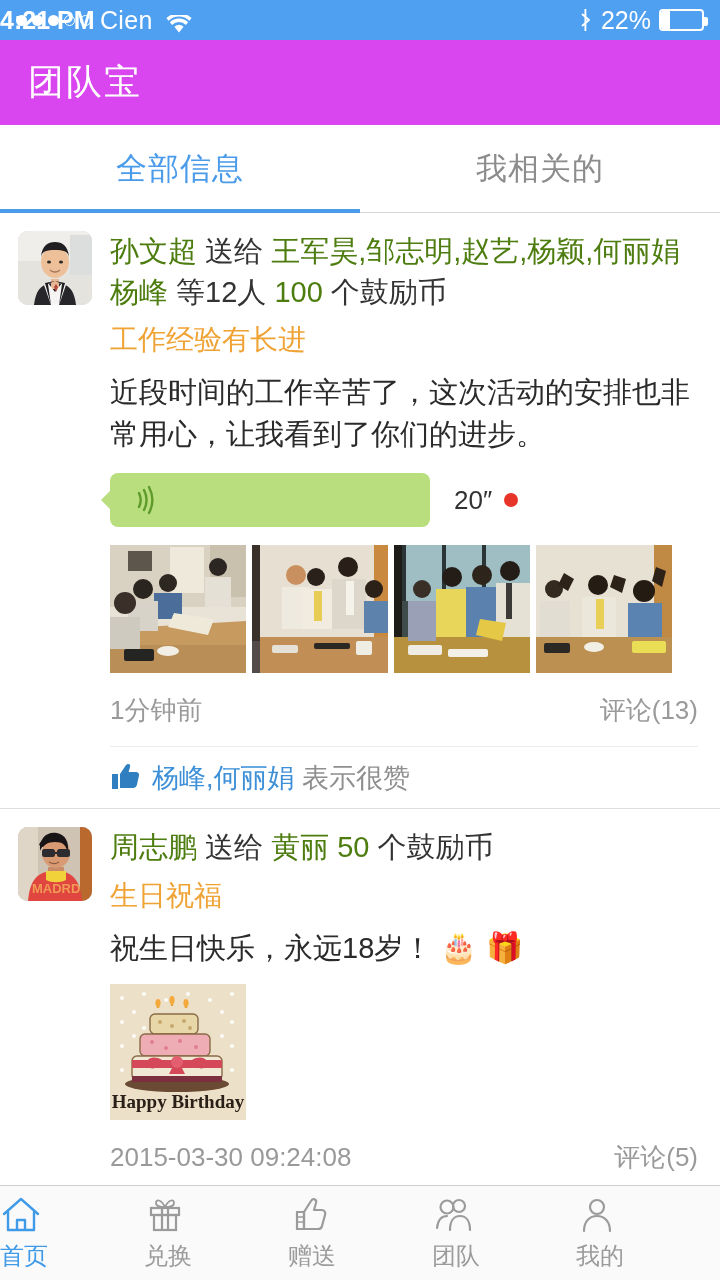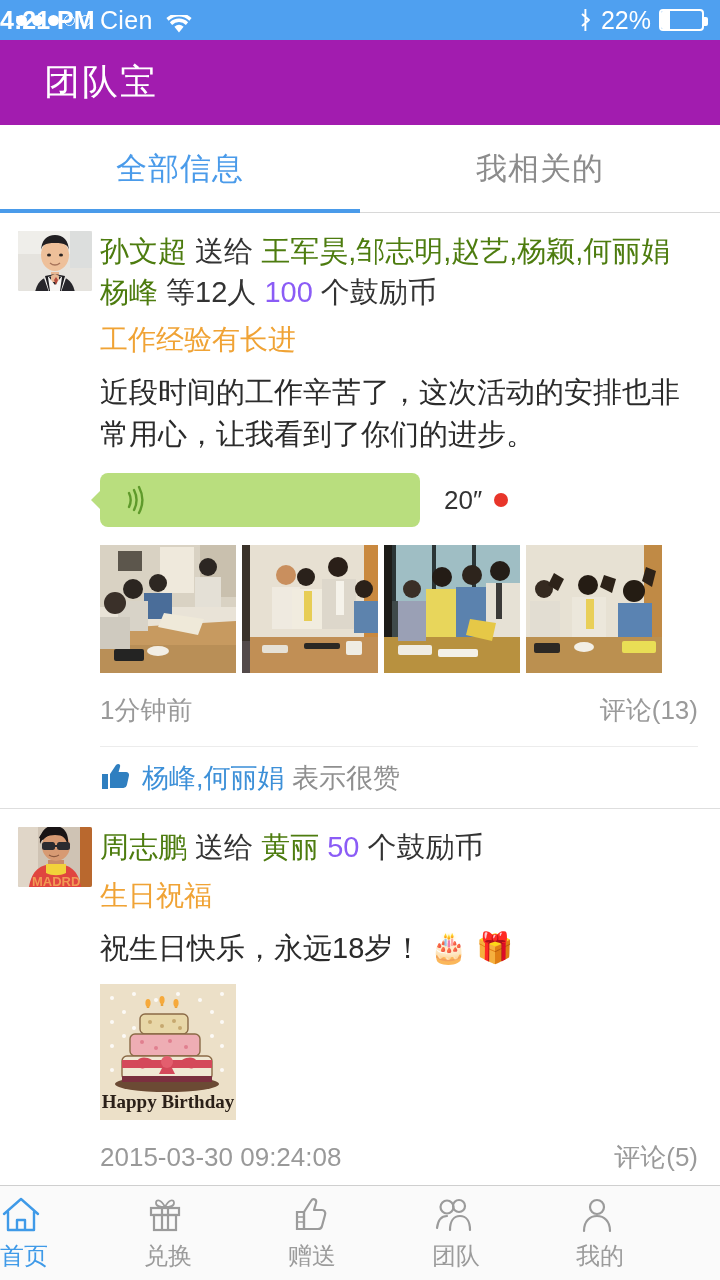--- a/index.html
+++ b/index.html
@@ -30,22 +30,22 @@
   .bt { width: 15px; height: 24px; }
   .battery { width: 45px; height: 22px; border: 2px solid #ffffff; border-radius: 4px; position: relative; }
   .battery::after {
     content: ""; position: absolute; right: -6px; top: 6px;
     width: 4px; height: 9px; background: #ffffff; border-radius: 0 2px 2px 0;
   }
   .battery > i { display: block; height: 100%; background: #ffffff; border-radius: 2px 0 0 2px; }
 
   
   .navbar {
-    height: 85px; background: #a21caf; color: #ffffff;
-    display: flex; align-items: center; padding: 0 44px; flex: none;
+    height: 85px; background: #d946ef; color: #ffffff;
+    display: flex; align-items: center; padding: 0 28px; flex: none;
   }
   .navbar h1 { font-size: 36px; font-weight: normal; letter-spacing: 2px; }
 
   
   .tabs {
     height: 88px; background: #ffffff; display: flex; flex: none;
     border-bottom: 1px solid #d8d8d8; position: relative;
   }
   .tab {
     flex: 1; display: flex; align-items: center; justify-content: center;
@@ -56,29 +56,29 @@
     content: ""; position: absolute; left: 0; right: 0; bottom: -1px;
     height: 4px; background: #4a9bea;
   }
 
   
   .feed { flex: 1 1 auto; overflow: hidden; background: #ffffff; }
   .post { background: #ffffff; padding: 18px 0 12px 0; position: relative; }
   .post + .post { border-top: 1px solid #dedede; }
   .post-inner { display: flex; padding: 0 22px 0 18px; }
   .avatar {
-    width: 74px; height: 60px; flex: none; margin-right: 8px;
-    border-radius: 2px; overflow: hidden; position: relative; background: #cfcfcf;
+    width: 74px; height: 74px; flex: none; margin-right: 18px;
+    border-radius: 10px; overflow: hidden; position: relative; background: #cfcfcf;
   }
   .avatar svg { display: block; width: 100%; height: 100%; }
   .post-body { flex: 1 1 auto; min-width: 0; }
 
   .headline { font-size: 29px; line-height: 1.42; color: #333333; }
   .headline .name { color: #4d7c0f; }
-  .headline .amount { color: #8b5cf6; }
+  .headline .amount { color: #4d7c0f; }
   .subtitle { font-size: 28px; color: #f0a335; margin-top: 8px; line-height: 1.35; }
   .content { font-size: 29px; color: #2b2b2b; line-height: 1.45; margin-top: 12px; }
   .emoji { font-size: 30px; }
 
   
   .voice-row { display: flex; align-items: center; margin-top: 18px; }
   .voice-bubble {
     width: 320px; height: 54px; background: #b9de7e; border-radius: 8px;
     position: relative; display: flex; align-items: center; padding-left: 20px;
   }

